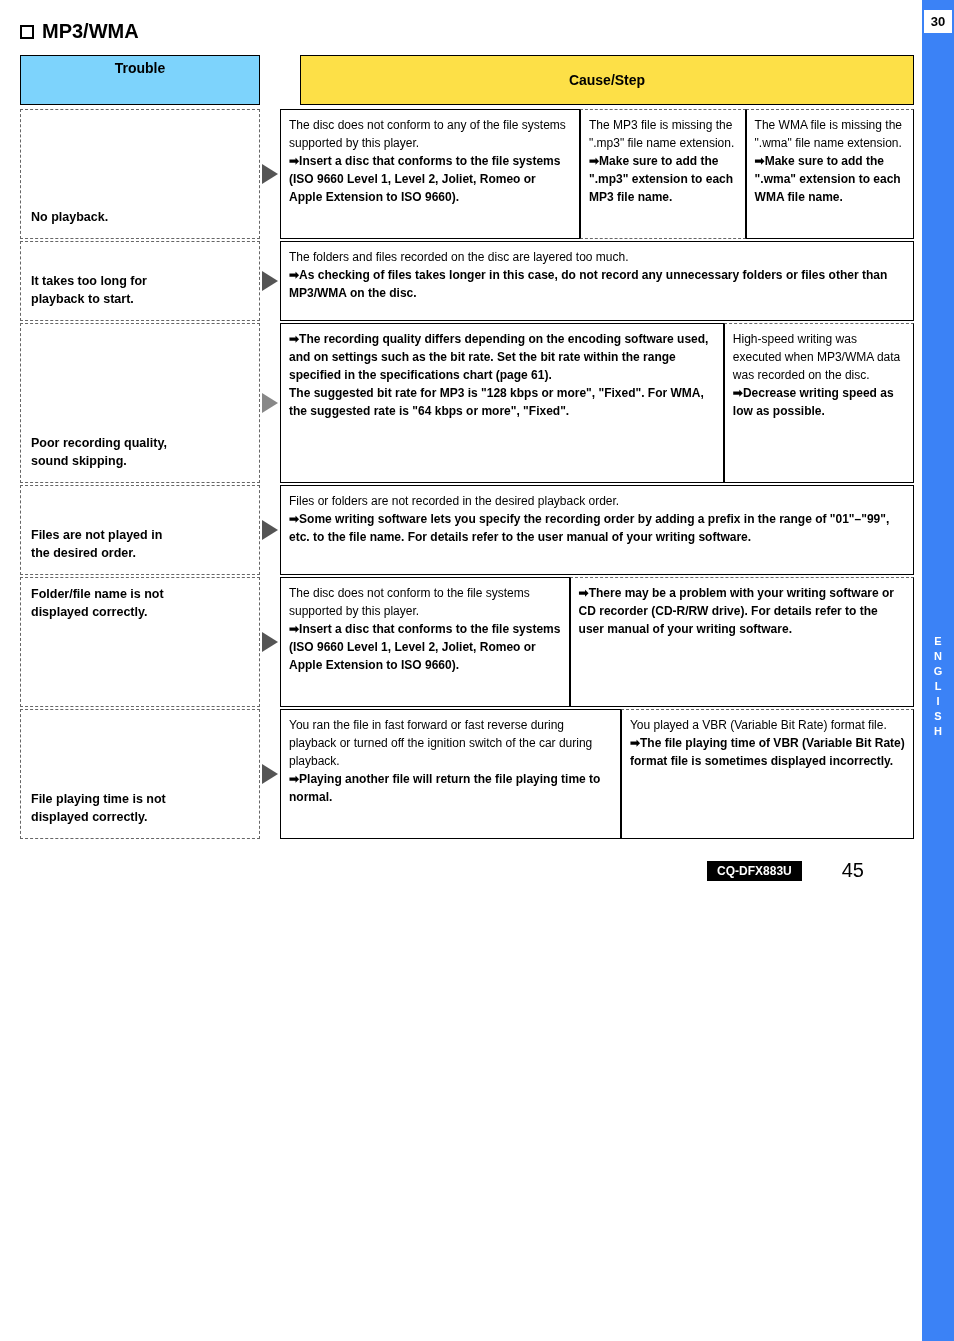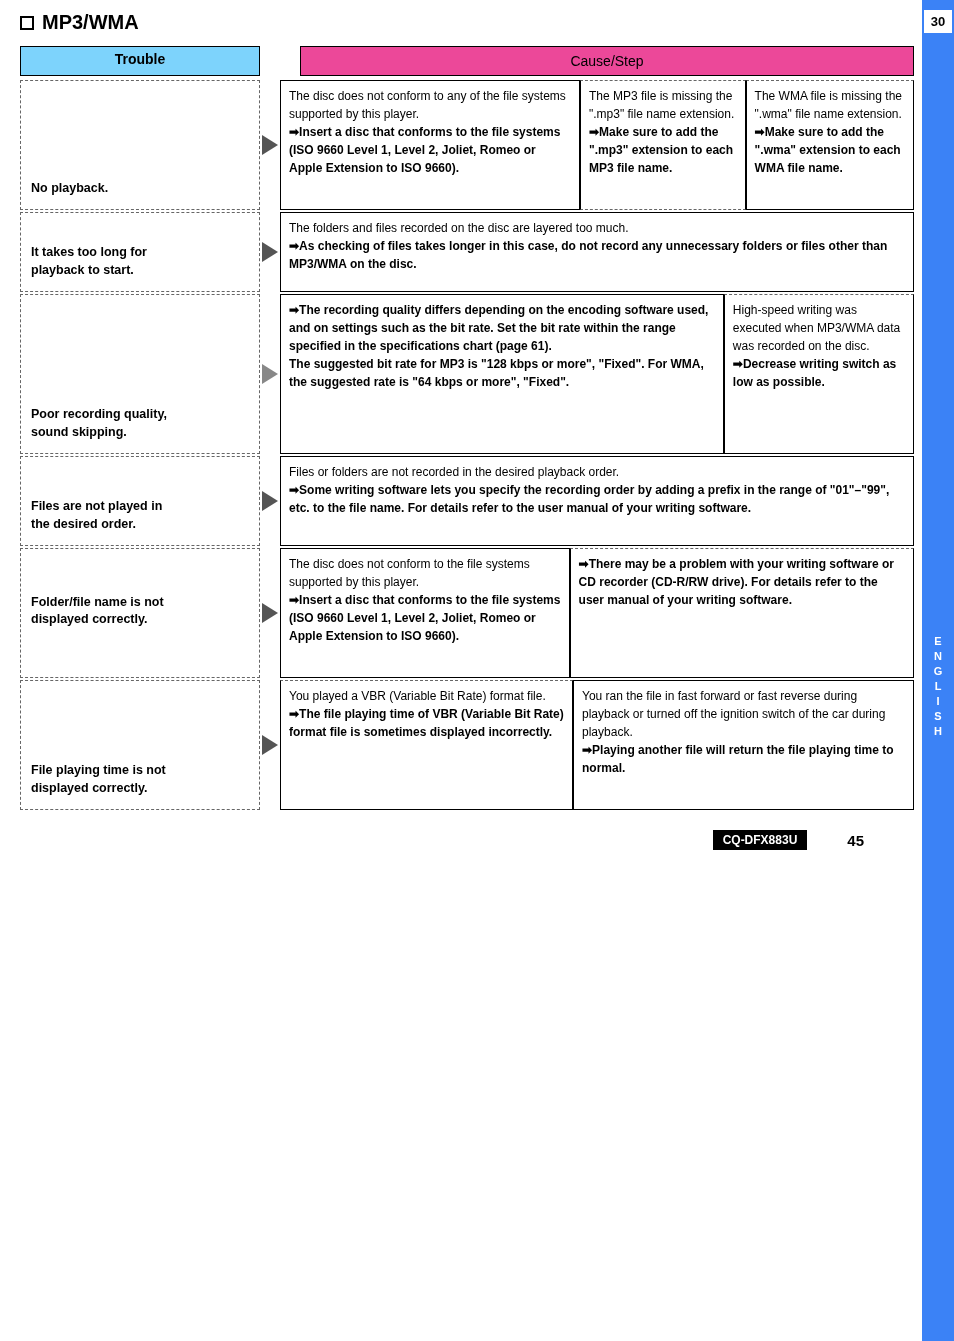--- a/index.html
+++ b/index.html
@@ -31,21 +31,21 @@
       font-size: 13px;
       font-weight: bold;
       width: 28px;
       text-align: center;
       padding: 4px 0;
       margin-top: 10px;
     }
 
     
     .main {
-      margin: 1px 40px 0 20px;
+      margin: 10px 40px 0 20px;
       padding: 10px 0;
     }
 
     
     .page-title {
       font-size: 20px;
       font-weight: bold;
       margin-bottom: 12px;
       display: flex;
       align-items: center;
@@ -71,25 +71,25 @@
       text-align: center;
       font-weight: bold;
       font-size: 14px;
       padding: 4px;
       background: #7dd3fc;
     }
     .header-cause {
       flex: 1;
       border: 1px solid #000;
       text-align: center;
-      font-weight: normal;
+      font-weight: bold;
       font-size: 14px;
-      padding: 6px;
+      padding: 16px;
       margin-left: 20px;
-      background: #ec4899;
+      background: #fde047;
     }
 
     
     .table-body {
       display: flex;
       flex-direction: column;
       width: 100%;
     }
 
     .trouble-group {
@@ -163,22 +163,22 @@
       padding: 0 0 10px 0;
     }
     .model-number {
       background: #000;
       color: #fff;
       font-size: 12px;
       font-weight: bold;
       padding: 3px 10px;
     }
     .page-number {
-      font-size: 15px;
-      font-weight: bold;
+      font-size: 20px;
+      font-weight: normal;
       margin-right: 50px;
     }
   </style>
 </head>
 <body>
 
 <div class="side-tab">
   <div class="side-tab-number">30</div>
   <div style="flex:1; display:flex; align-items:center; justify-content:center;">
     <div style="color:#fff; font-size:11px; font-weight:bold; writing-mode:vertical-rl; text-orientation:upright; letter-spacing:3px;">ENGLISH</div>
@@ -245,42 +245,42 @@
       <div class="arrow-col">
         <div class="arrow-triangle" style="border-left-color:#888;"></div>
       </div>
       <div class="cause-cells">
         <div class="cause-cell" style="border:1px solid #000;">
           <span class="bold-text">➡The recording quality differs depending on the encoding software used, and on settings such as the bit rate. Set the bit rate within the range specified in the specifications chart (page 61).<br>
           The suggested bit rate for MP3 is "128 kbps or more", "Fixed". For WMA, the suggested rate is "64 kbps or more", "Fixed".</span>
         </div>
         <div class="cause-cell" style="border-top:1px dashed #666; border-left:1px solid #000; border-right:1px solid #000; border-bottom:1px solid #000;">
           High-speed writing was executed when MP3/WMA data was recorded on the disc.<br>
-          <span class="bold-text">➡Decrease writing switch as low as possible.</span>
+          <span class="bold-text">➡Decrease writing speed as low as possible.</span>
         </div>
       </div>
     </div>
 
     <div class="trouble-group" style="margin-top:2px;">
       <div class="trouble-cell" style="min-height: 90px; align-items: flex-end; padding-bottom: 12px;">
         <div class="trouble-cell-content">Files are not played in<br>the desired order.</div>
       </div>
       <div class="arrow-col">
         <div class="arrow-triangle"></div>
       </div>
       <div class="cause-cells">
         <div class="cause-cell" style="border:1px solid #000;">
           Files or folders are not recorded in the desired playback order.<br>
           <span class="bold-text">➡Some writing software lets you specify the recording order by adding a prefix in the range of "01"–"99", etc. to the file name. For details refer to the user manual of your writing software.</span>
         </div>
       </div>
     </div>
 
     <div class="trouble-group" style="margin-top:2px;">
-      <div class="trouble-cell" style="min-height: 130px; align-items: center; padding-bottom: 12px;">
+      <div class="trouble-cell" style="min-height: 130px; align-items: flex-start; padding-bottom: 12px;">
         <div class="trouble-cell-content">Folder/file name is not<br>displayed correctly.</div>
       </div>
       <div class="arrow-col">
         <div class="arrow-triangle"></div>
       </div>
       <div class="cause-cells">
         <div class="cause-cell" style="border:1px solid #000;">
           The disc does not conform to the file systems supported by this player.<br>
           <span class="bold-text">➡Insert a disc that conforms to the file systems (ISO 9660 Level 1, Level 2, Joliet, Romeo or Apple Extension to ISO 9660).</span>
         </div>
@@ -291,27 +291,27 @@
     </div>
 
     <div class="trouble-group" style="margin-top:2px;">
       <div class="trouble-cell" style="min-height: 130px; align-items: flex-end; padding-bottom: 12px;">
         <div class="trouble-cell-content">File playing time is not<br>displayed correctly.</div>
       </div>
       <div class="arrow-col">
         <div class="arrow-triangle"></div>
       </div>
       <div class="cause-cells">
+        <div class="cause-cell" style="border:1px solid #000;">
+          You ran the file in fast forward or fast reverse during playback or turned off the ignition switch of the car during playback.<br>
+          <span class="bold-text">➡Playing another file will return the file playing time to normal.</span>
+        </div>
         <div class="cause-cell" style="border-top:1px dashed #666; border-left:1px solid #000; border-right:1px solid #000; border-bottom:1px solid #000;">
           You played a VBR (Variable Bit Rate) format file.<br>
           <span class="bold-text">➡The file playing time of VBR (Variable Bit Rate) format file is sometimes displayed incorrectly.</span>
-        </div>
-        <div class="cause-cell" style="border:1px solid #000;">
-          You ran the file in fast forward or fast reverse during playback or turned off the ignition switch of the car during playback.<br>
-          <span class="bold-text">➡Playing another file will return the file playing time to normal.</span>
         </div>
       </div>
     </div>
 
   </div>
 
   <div class="bottom-bar">
     <div></div>
     <div style="display:flex; align-items:center; gap:40px;">
       <div class="model-number">CQ-DFX883U</div>

